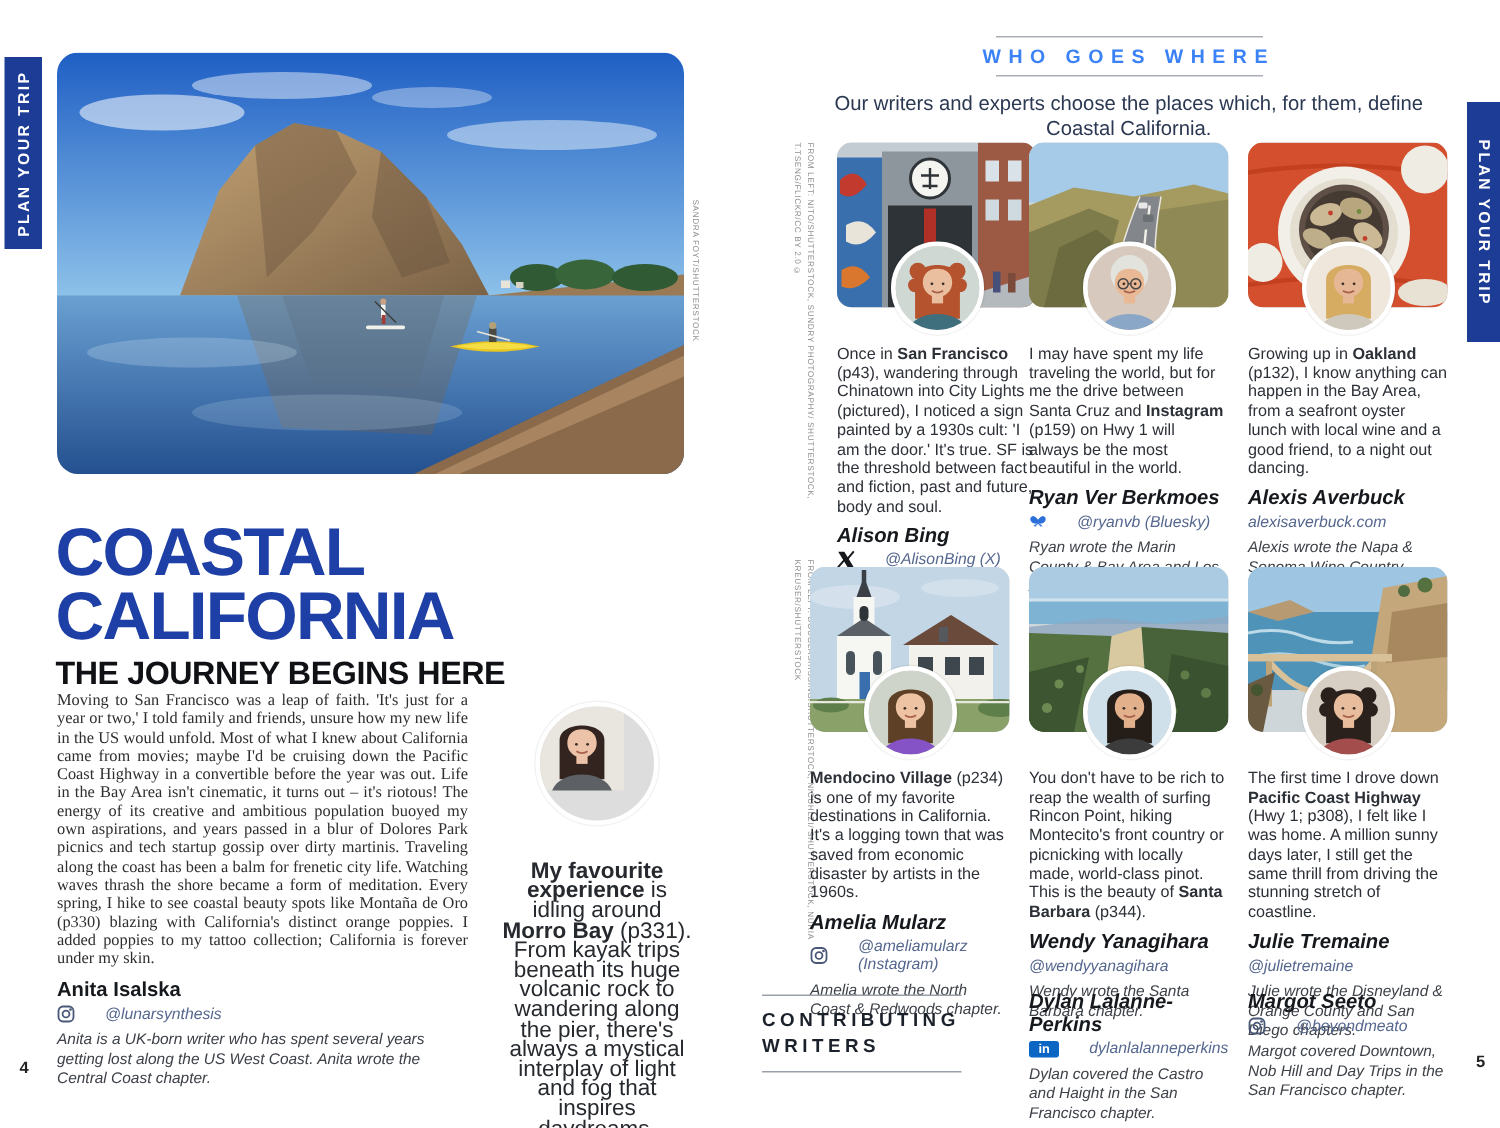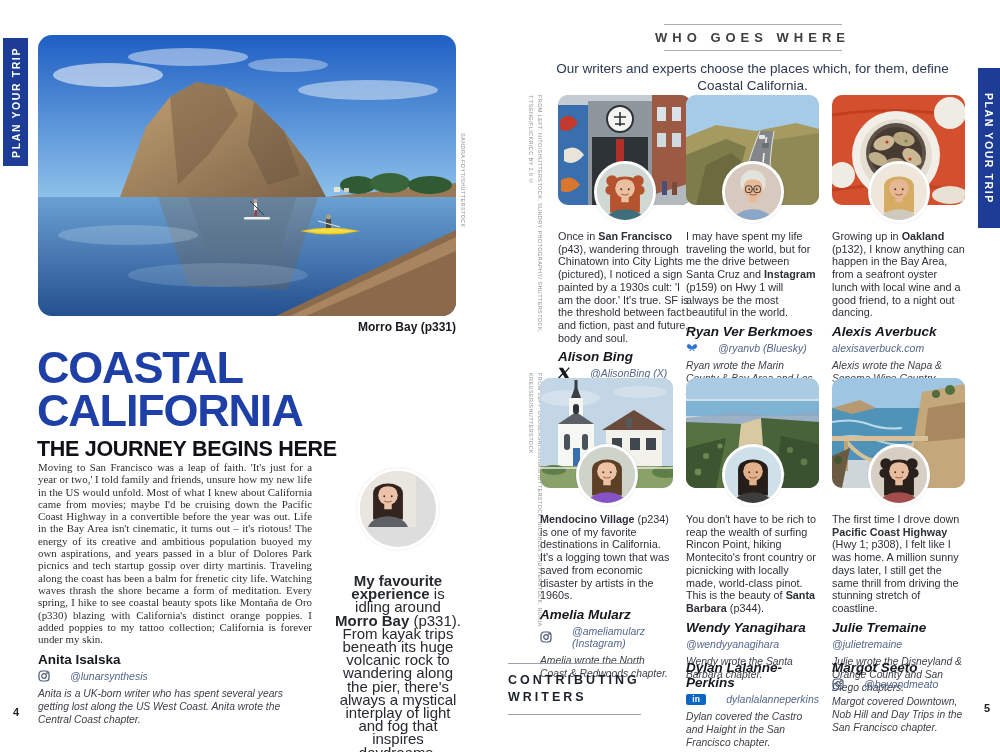--- a/index.html
+++ b/index.html
@@ -29,21 +29,21 @@
   .bio{margin-top:5px;font-size:10.3px;line-height:13px;font-style:italic;color:#3d4148;}
   .pagenum{position:absolute;font-size:11px;font-weight:bold;color:#222;}
   .pn-left{left:13px;top:706px;}
   .pn-right{left:984px;top:702px;}
   .fav{position:absolute;left:333px;top:468px;width:130px;text-align:center;}
   .fav .avatar{width:76px;height:76px;margin:0 auto;}
   .fav-text{margin-top:24px;font-size:15px;line-height:13.2px;color:#26292e;}
   
   .who{position:absolute;left:540px;top:24px;width:425px;text-align:center;}
   .rule{width:178px;height:1px;background:#a9aeb5;margin:0 auto;}
-  .who-title{margin:5px auto;font-size:13px;font-weight:800;letter-spacing:5px;color:#404040;}
+  .who-title{margin:5px auto;font-size:13px;font-weight:800;letter-spacing:5px;color:#3b82f6;}
   .who-sub{margin-top:9px;font-size:13.5px;line-height:17px;color:#2b3852;}
   .wcol{position:absolute;width:133px;}
   .wphoto{height:110px;border-radius:10px;overflow:hidden;position:relative;background:#cfd6da;}
   .wphoto svg{display:block;}
   .avatar{width:56px;height:56px;border-radius:50%;overflow:hidden;border:3px solid #fff;
           margin:-44px auto 0;position:relative;background:#ddd;box-shadow:0 0 0 1px rgba(0,0,0,.05);}
   .avatar svg{display:block;}
   .quote{margin-top:7px;font-size:10.8px;line-height:12.7px;color:#2c3037;}
   .wname{margin-top:5px;font-size:13.5px;font-weight:800;color:#15181c;font-style:italic;}
   .seg-b{font-weight:700;}
@@ -109,21 +109,20 @@
       <circle cx="217.5" cy="166" r="2" fill="#caa183"></circle>
       <line x1="212" y1="166" x2="226" y2="180" stroke="#3c3c38" stroke-width="1"></line>
       <path d="M262 196 Q292 189 322 196 Q292 203 262 196 Z" fill="#e8c520"></path>
       <path d="M266 196 Q292 191 318 196 Q292 200 266 196 Z" fill="#f5dd46"></path>
       <rect x="288" y="184" width="5" height="9" fill="#4a4a40"></rect>
       <circle cx="290.5" cy="182" r="2.4" fill="#b5a177"></circle>
       <line x1="280" y1="186" x2="302" y2="192" stroke="#e6e2d8" stroke-width="1.2"></line>
     </svg>
   </div>
   <div class="vcredit credit-hero">SANDRA FOYT/SHUTTERSTOCK</div>
-  <div class="caption">Morro Bay (p331)</div>
 
   <div class="title-block">
     <div class="title-line">COASTAL</div>
     <div class="title-line">CALIFORNIA</div>
     <div class="subtitle">THE JOURNEY BEGINS HERE</div>
   </div>
 
   <div class="intro">
     <p>Moving to San Francisco was a leap of faith. 'It's just for a year or two,' I told family and friends, unsure how my new life in the US would unfold. Most of what I knew about California came from movies; maybe I'd be cruising down the Pacific Coast Highway in a convertible before the year was out. Life in the Bay Area isn't cinematic, it turns out – it's riotous! The energy of its creative and ambitious population buoyed my own aspirations, and years passed in a blur of Dolores Park picnics and tech startup gossip over dirty martinis. Traveling along the coast has been a balm for frenetic city life. Watching waves thrash the shore became a form of meditation. Every spring, I hike to see coastal beauty spots like Montaña de Oro (p330) blazing with California's distinct orange poppies. I added poppies to my tattoo collection; California is forever under my skin.</p>
     <div class="author-name">Anita Isalska</div>

